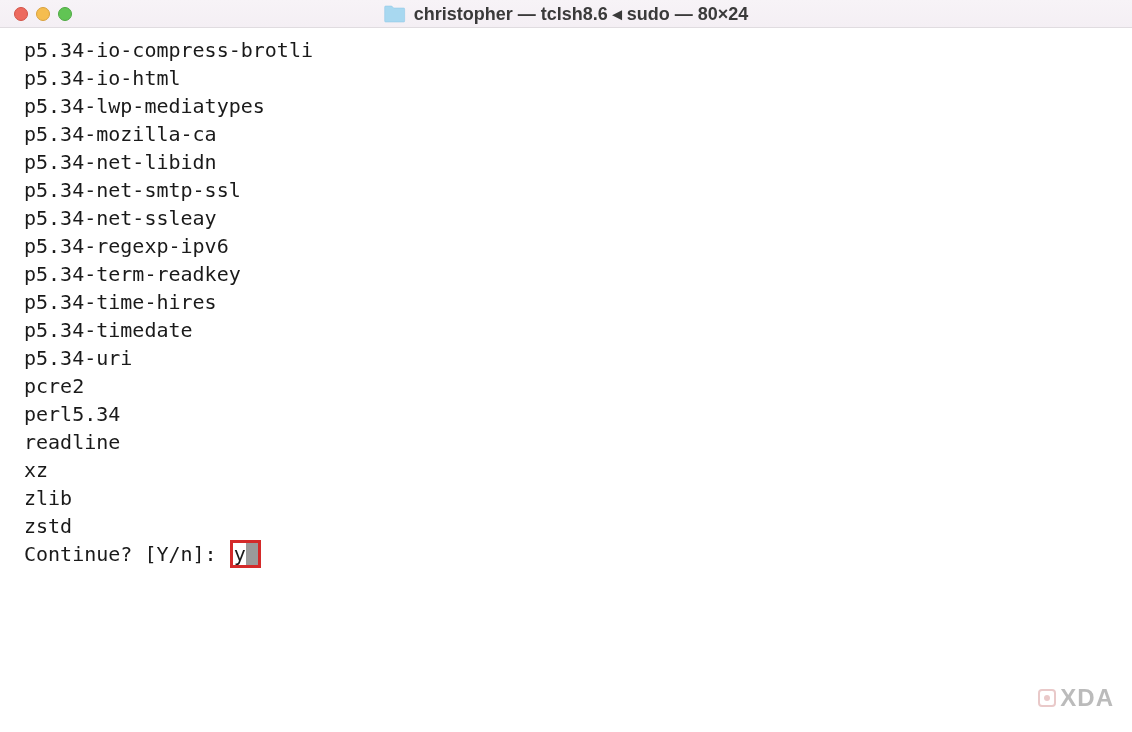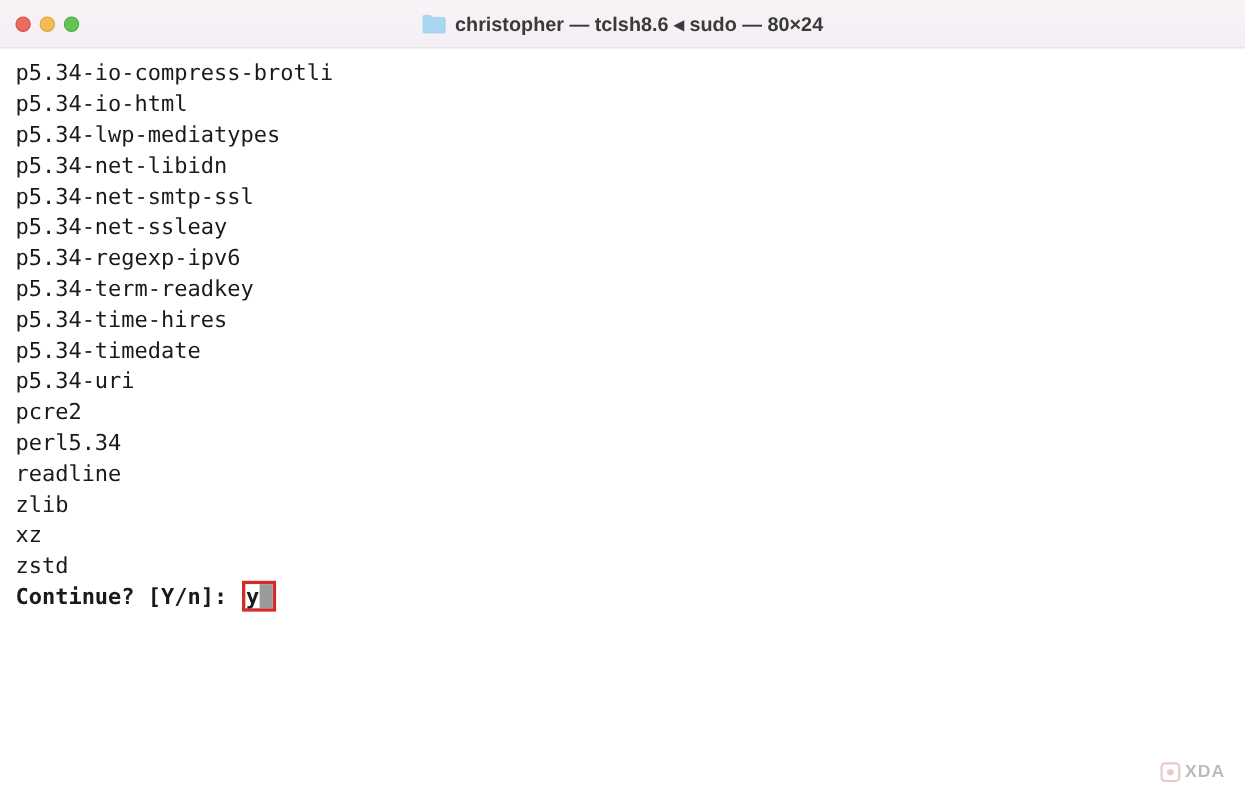--- a/index.html
+++ b/index.html
@@ -11,21 +11,21 @@
     body {
       width: 1132px;
       height: 732px;
       background: #ffffff;
       font-family: "SF Mono", "Menlo", "Monaco", "Consolas", monospace;
       overflow: hidden;
       position: relative;
     }
     
     .titlebar {
-      height: 44px;
+      height: 28px;
       background: linear-gradient(to bottom, #f7f3f7, #f4eff4);
       border-bottom: 1px solid #e0dce0;
       display: flex;
       align-items: center;
       padding: 0 14px;
       position: relative;
     }
     
     .traffic-lights {
       display: flex;
@@ -61,38 +61,37 @@
       height: 18px;
       position: relative;
     }
     
     .folder-icon svg {
       width: 100%;
       height: 100%;
     }
     
     .terminal-body {
-      padding: 8px 4px 4px 14px;
+      padding: 8px 4px 4px 24px;
       font-size: 20px;
       line-height: 28px;
       color: #1a1a1a;
       letter-spacing: 0px;
       font-weight: 500;
     }
     
     .terminal-line {
       white-space: pre;
       font-family: "SF Mono", "Menlo", "Monaco", "Consolas", monospace;
     }
     
     .prompt-line {
       white-space: pre;
       display: flex;
       align-items: flex-start;
-      font-weight: bold;
     }
     
     .input-box {
       border: 3px solid #d42a2a;
       display: inline-flex;
       align-items: center;
       padding: 0 0 0 1px;
       margin-left: 1px;
       height: 28px;
     }
@@ -116,21 +115,21 @@
       opacity: 0.45;
       font-family: -apple-system, BlinkMacSystemFont, sans-serif;
     }
     
     .watermark-icon {
       width: 20px;
       height: 20px;
     }
     
     .watermark-text {
-      font-size: 16px;
+      font-size: 24px;
       font-weight: 700;
       color: #6a6a6a;
       letter-spacing: 1px;
     }
   </style>
 </head>
 <body>
 
 <div class="titlebar">
   <div class="traffic-lights">
@@ -146,33 +145,34 @@
     </span>
     <span>christopher — tclsh8.6 ◂ sudo — 80×24</span>
   </div>
 </div>
 
 <div class="terminal-body">
   <div id="lines-container">
       <div class="terminal-line">p5.34-io-compress-brotli</div>
       <div class="terminal-line">p5.34-io-html</div>
       <div class="terminal-line">p5.34-lwp-mediatypes</div>
+      <div class="terminal-line">p5.34-mozilla-ca</div>
       <div class="terminal-line">p5.34-net-libidn</div>
       <div class="terminal-line">p5.34-net-smtp-ssl</div>
       <div class="terminal-line">p5.34-net-ssleay</div>
       <div class="terminal-line">p5.34-regexp-ipv6</div>
       <div class="terminal-line">p5.34-term-readkey</div>
       <div class="terminal-line">p5.34-time-hires</div>
       <div class="terminal-line">p5.34-timedate</div>
       <div class="terminal-line">p5.34-uri</div>
       <div class="terminal-line">pcre2</div>
       <div class="terminal-line">perl5.34</div>
       <div class="terminal-line">readline</div>
+      <div class="terminal-line">xz</div>
       <div class="terminal-line">zlib</div>
-      <div class="terminal-line">xz</div>
       <div class="terminal-line">zstd</div>
     </div>
   <div class="prompt-line">
     <span>Continue? [Y/n]: </span><span class="input-box"><span>y</span><span class="cursor"></span></span>
   </div>
 </div>
 
 <div class="watermark">
   <span class="watermark-icon">
     <svg viewBox="0 0 20 20">

